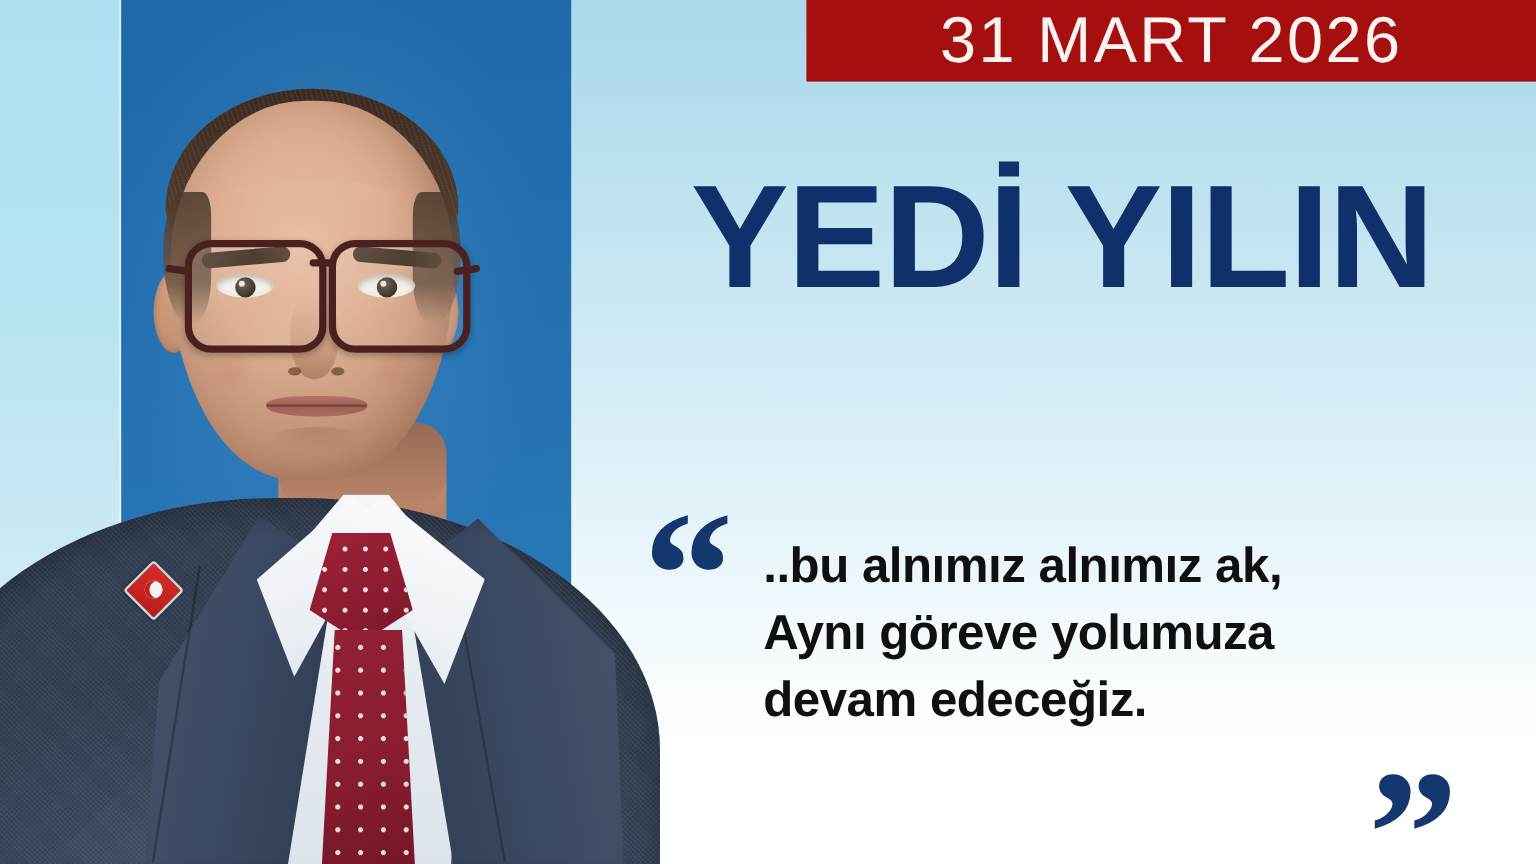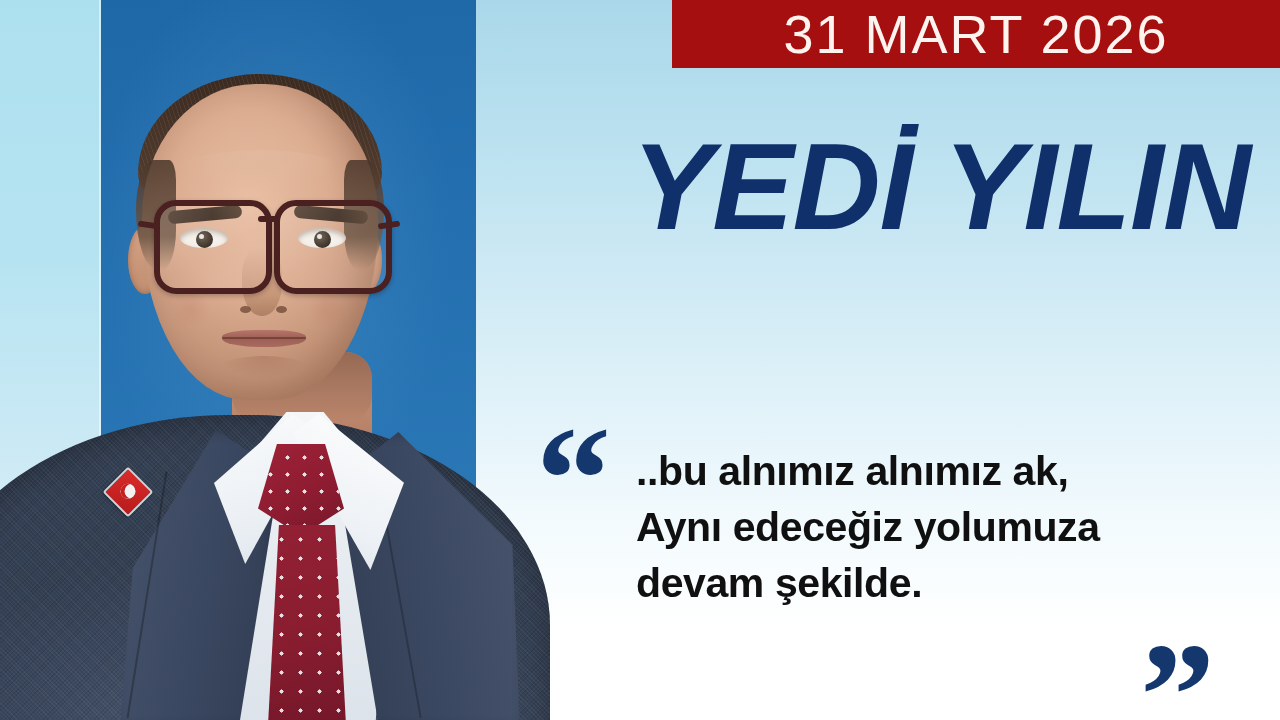--- a/index.html
+++ b/index.html
@@ -286,22 +286,22 @@
     font-size:54px;
     font-weight:300;
     letter-spacing:2px;
     line-height:1;
     white-space:nowrap;
     font-family:"Liberation Sans", sans-serif;
   }
 
   
   .headline{
-    position:absolute;left:520px;top:128px;width:730px;
-    z-index:6;text-align:right;font-style:italic;
+    position:absolute;left:520px;top:138px;width:730px;
+    z-index:6;text-align:center;
   }
   .headline .line{
     display:block;
     color:#10306b;
     font-weight:bold;
     font-size:120px;
     line-height:0.98;
     letter-spacing:-1px;
     font-family:"Liberation Sans", sans-serif;
     white-space:nowrap;
@@ -404,18 +404,18 @@
     <span class="date-text">31 MART 2026</span>
   </div>
 
   <div class="headline">
     <span class="line l1">YEDİ YILIN</span>
   </div>
 
   <div class="quote-open">“</div>
   <div class="quote-text">
     <span class="qline">..bu alnımız alnımız ak,</span>
-    <span class="qline">Aynı edeceğiz yolumuza</span>
-    <span class="qline">devam şekilde.</span>
+    <span class="qline">Aynı göreve yolumuza</span>
+    <span class="qline">devam edeceğiz.</span>
   </div>
   <div class="quote-close">”</div>
 
 </div>
 
 </body></html>

